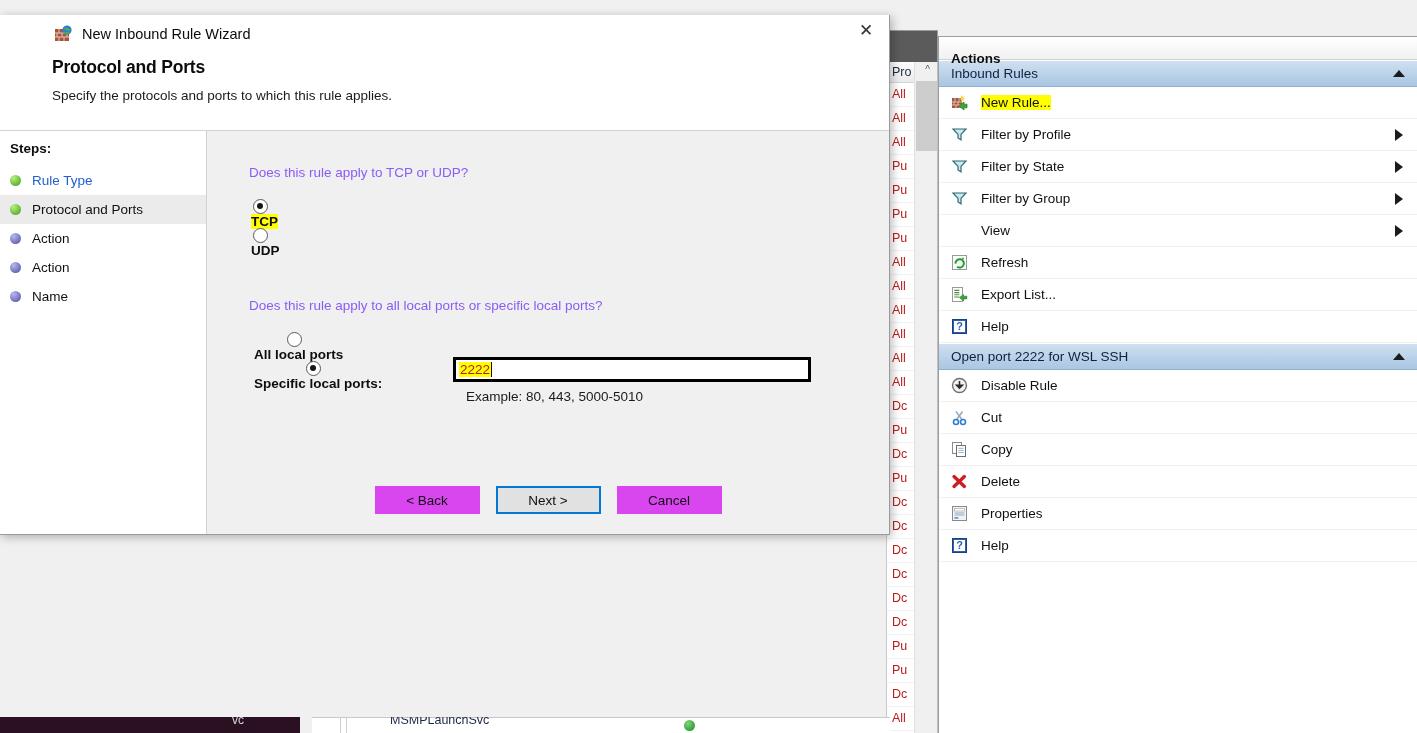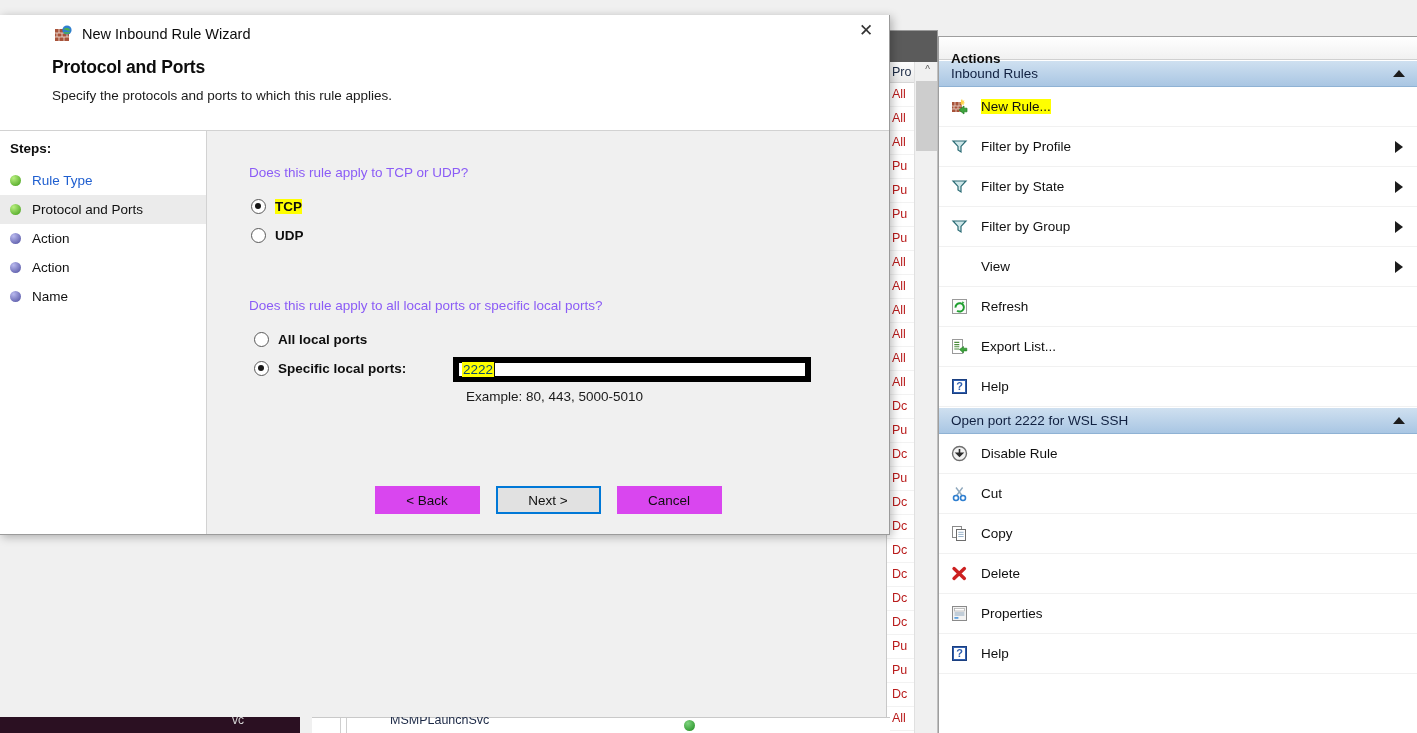--- a/index.html
+++ b/index.html
@@ -92,21 +92,21 @@
     border-top: 1px solid #ffffff; border-bottom: 1px solid #8fb2d4;
     display: flex; align-items: center; padding: 0 12px 0 12px;
     font-size: 13.5px; color: #102040;
   }
   .grp-header .lbl { flex: 1; white-space: nowrap; }
   .chev-up {
     width: 0; height: 0; border-left: 6px solid transparent; border-right: 6px solid transparent;
     border-bottom: 7px solid #1c1c1c;
   }
   .act-item {
-    height: 40px; display: flex; align-items: center;
+    height: 32px; display: flex; align-items: center;
     border-bottom: 1px solid #f1f1f1; padding-left: 12px; padding-right: 14px;
     font-size: 13.5px; color: #101010; cursor: default;
   }
   .act-item .ico { width: 30px; flex: 0 0 30px; display: flex; align-items: center; }
   .act-item .lbl { flex: 1; white-space: nowrap; }
   .act-item .lbl.hl { background: #ffff00; display: inline-block; flex: 0 0 auto; }
   .arrow-r {
     width: 0; height: 0; border-top: 6px solid transparent; border-bottom: 6px solid transparent;
     border-left: 8px solid #1c1c1c;
   }
@@ -145,35 +145,35 @@
   .step .dot { width: 11px; height: 11px; border-radius: 50%; margin-right: 11px; flex: 0 0 11px; }
   .step .dot.done { background: radial-gradient(circle at 32% 28%, #b8ef7e, #3f9c18); }
   .step .dot.todo { background: radial-gradient(circle at 32% 28%, #b9b9ee, #4c4c9e); }
   .step .lbl.link { color: #1f5fd0; }
   .step .lbl.plain { color: #101010; }
 
   .wz-main {
     flex: 1; background: #f0f0f0; border-top: 1px solid #d2d2d2; position: relative;
   }
   .q { position: absolute; font-size: 13.5px; color: #8b5cf6; }
-  .radio-row { position: absolute; display: flex; align-items: center; }
+  .radio-row { position: absolute; display: flex; align-items: center; flex-direction: column; }
   .radio {
     width: 15px; height: 15px; border-radius: 50%; border: 1.5px solid #5a5a5a;
     background: #ffffff; flex: 0 0 15px; position: relative; margin-right: 9px;
   }
   .radio.on::after {
     content: ''; position: absolute; left: 3px; top: 3px; width: 6px; height: 6px;
     border-radius: 50%; background: #171717;
   }
   .radio-row .rl { font-size: 13.5px; font-weight: bold; color: #0e0e0e; white-space: nowrap; }
   .radio-row .rl.hl { background: #ffff00; }
 
   .port-input {
-    position: absolute; background: #ffffff; border: 6px solid #000000;
-    font-size: 13.5px; color: #0c4a6e; padding: 0 3px; display: flex; align-items: center;
+    position: absolute; background: #ffffff; border: 3px solid #000000;
+    font-size: 13.5px; color: #b91c1c; padding: 0 3px; display: flex; align-items: center;
   }
   .port-input .val { background: #ffff00; padding: 0 1px; }
   .caret { display: inline-block; width: 1px; height: 15px; background: #111; margin-left: 0px; }
   .hint { position: absolute; font-size: 13.5px; color: #1a1a1a; }
 
   .wz-buttons { position: absolute; left: 0; right: 0; bottom: 20px; display: flex; justify-content: center; gap: 16px; }
   .btn {
     width: 105px; height: 28px; background: #d946ef; border: 5px solid #d946ef;
     font-size: 13.5px; color: #101010; display: flex; align-items: center; justify-content: center;
     cursor: default; font-family: "Liberation Sans", sans-serif;

